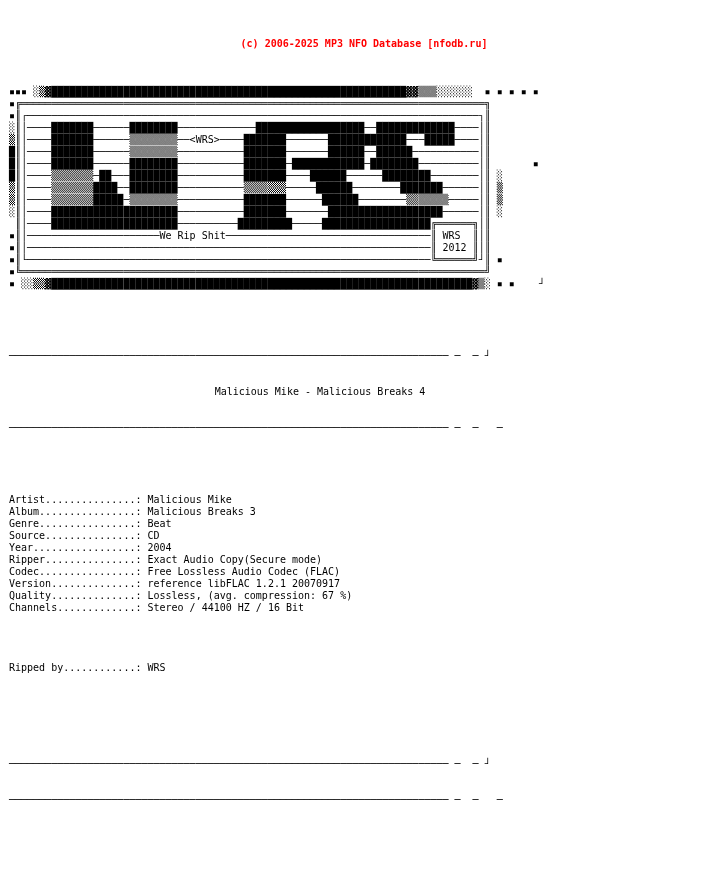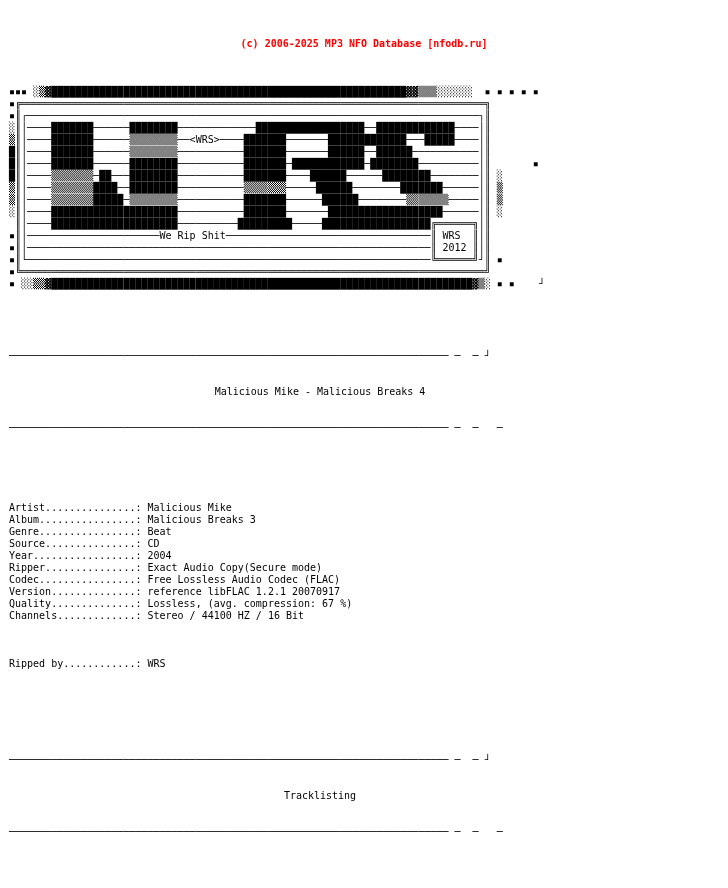--- a/index.html
+++ b/index.html
@@ -23,22 +23,22 @@
     width: 728px; margin-left: -9px;
     text-align: center;
     font-weight: bold;
     height: 12px;
   }
   .art { height: 204px; }
   .center { width: 622px; text-align: center; height: 12px; }
   .rule { height: 12px; }
   .line { height: 12px; white-space: pre; }
   .val { margin-left: 1ch; }
-  .fields { margin-top: 8px; }
-  .ripped { }
+  .fields { margin-top: 0; }
+  .ripped { margin-top: 12px; }
   .tracks-head { margin-top: 24px; }
 </style>
 </head>
 <body>
 
 <div class="nfo">
 
   <div class="red-line" style="color: rgb(255, 0, 0);">(c) 2006-2025 MP3 NFO Database [nfodb.ru]</div>
 
   <pre class="art">▪▪▪ ░▒▓███████████████████████████████████████████████████████████▓▓▒▒▒░░░░░░  ▪ ▪ ▪ ▪ ▪
@@ -64,21 +64,20 @@
     <div class="center">Malicious Mike - Malicious Breaks 4</div>
     <pre class="rule">───────────────────────────────────────────────────────────────────────── ─  ─   ─</pre>
   </div>
 
   <div class="fields"><div class="line"><span>Artist...............:</span><span class="val">Malicious Mike</span></div><div class="line"><span>Album................:</span><span class="val">Malicious Breaks 3</span></div><div class="line"><span>Genre................:</span><span class="val">Beat</span></div><div class="line"><span>Source...............:</span><span class="val">CD</span></div><div class="line"><span>Year.................:</span><span class="val">2004</span></div><div class="line"><span>Ripper...............:</span><span class="val">Exact Audio Copy(Secure mode)</span></div><div class="line"><span>Codec................:</span><span class="val">Free Lossless Audio Codec (FLAC)</span></div><div class="line"><span>Version..............:</span><span class="val">reference libFLAC 1.2.1 20070917</span></div><div class="line"><span>Quality..............:</span><span class="val">Lossless, (avg. compression: 67 %)</span></div><div class="line"><span>Channels.............:</span><span class="val">Stereo / 44100 HZ / 16 Bit</span></div></div>
 
   <div class="line ripped"><span>Ripped by............:</span><span class="val">WRS</span></div>
 
   <div class="sect tracks-head">
     <pre class="rule">───────────────────────────────────────────────────────────────────────── ─  ─ ┘</pre>
-    <div class="center">Tracklisting</div>
     <pre class="rule">───────────────────────────────────────────────────────────────────────── ─  ─   ─</pre>
   </div>
 
   
 
   
 
   
 
   

